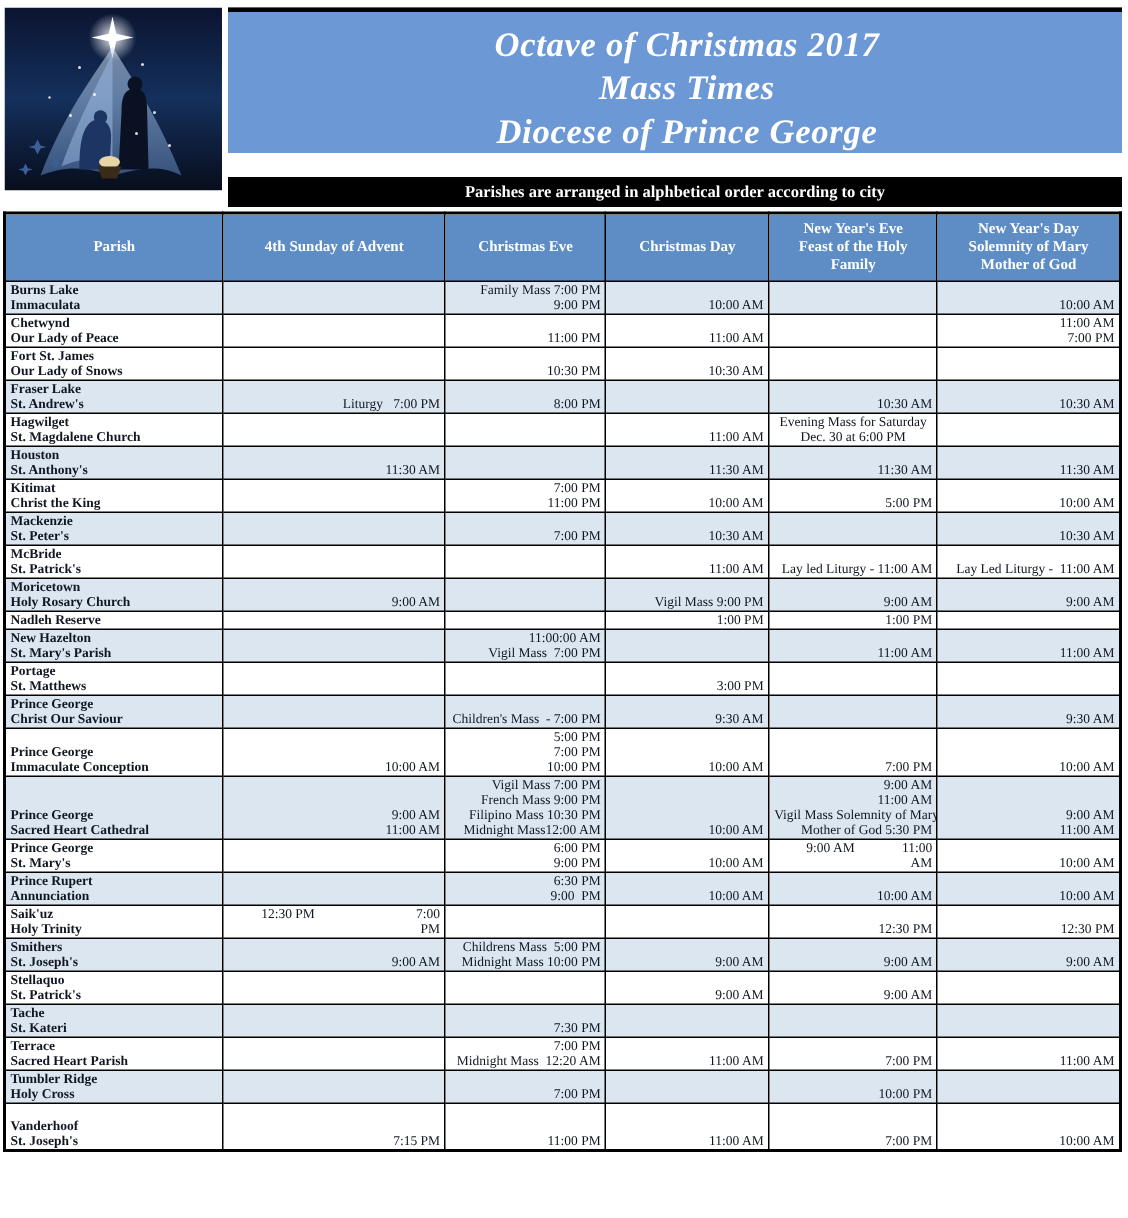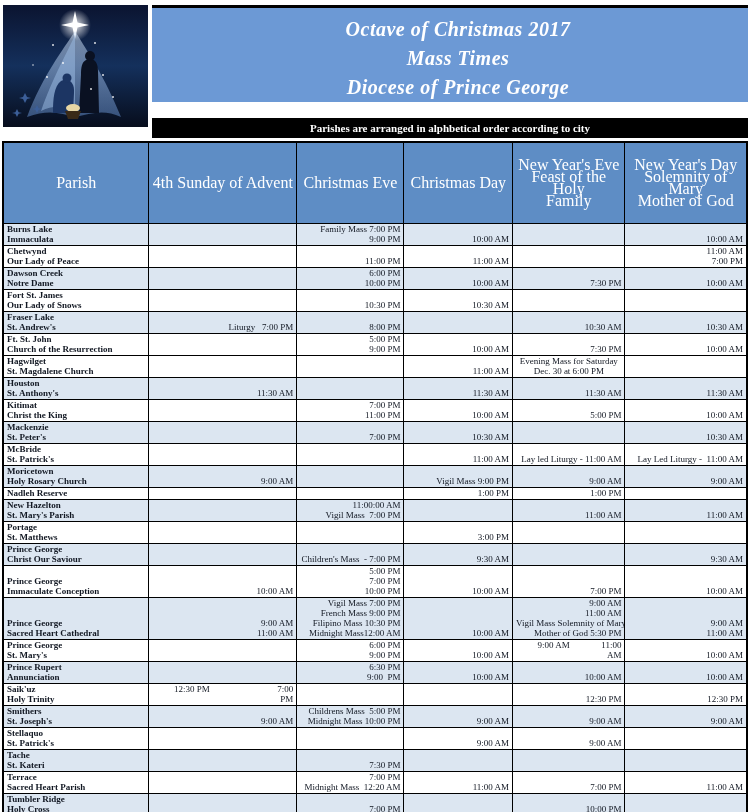--- a/index.html
+++ b/index.html
@@ -13,31 +13,31 @@
   body{margin:0;background:#ffffff;font-family:"Liberation Serif", serif;}
   .page{width:752px;height:812px;background:#fff;overflow:hidden;}
   .top{display:flex;padding:5px 4px 0 3px;}
   .nativity{width:145px;height:122px;flex:none;display:block;}
   .right-col{flex:1;margin-left:4px;display:flex;flex-direction:column;}
   .banner{
     flex:1;background:var(--banner);border-top:3px solid #000;
     color:#fff;text-align:center;font-style:italic;font-weight:bold;
     padding-top:7px;
   }
-  .banner-line{font-size:20px;line-height:29px;letter-spacing:.5px;margin-left:16px;}
+  .banner-line{font-size:23px;line-height:29px;letter-spacing:.5px;margin-left:16px;}
   .note-bar{
     background:var(--bar);color:#fff;text-align:center;font-weight:bold;
     font-size:11px;height:20px;line-height:20px;margin-top:16px;
   }
   .table-wrap{padding:0 4px 0 2px;margin-top:3px;}
   table{width:100%;border-collapse:collapse;table-layout:fixed;border:2px solid #000;}
   th,td{border:1px solid #000;overflow:hidden;}
   thead th{
-    background:var(--headerbg);color:#fff;font-weight:normal;font-size:16px;
-    line-height:12px;text-align:center;vertical-align:middle;height:36px;padding:16px 2px;
+    background:var(--headerbg);color:#fff;font-weight:bold;font-size:10px;
+    line-height:12px;text-align:center;vertical-align:middle;height:36px;padding:4px 2px;
   }
   td{vertical-align:bottom;padding:0 3px 1px 3px;font-size:9px;color:var(--ink);}
   td .ln{line-height:10px;white-space:pre;}
   td.parish{text-align:left;font-weight:bold;margin-left:12px;}
   td.time{text-align:right;}
   td.time.center{text-align:center;}
   tr.shaded td{background:var(--shade);}
   tr.r1 td{height:10px;}
   tr.r2 td{height:20px;}
   tr.r3 td{height:31px;}
@@ -176,40 +176,20 @@
             </td>
             <td class="time">
               <div class="ln">11:00 AM</div>
             </td>
             <td class="time"></td>
             <td class="time">
               <div class="ln">11:00 AM</div>
               <div class="ln">7:00 PM</div>
             </td>
           </tr>
-          <tr class="shaded r2">
-            <td class="parish">
-              <div class="ln">Dawson Creek</div>
-              <div class="ln">Notre Dame</div>
-            </td>
-            <td class="time"></td>
-            <td class="time">
-              <div class="ln">6:00 PM</div>
-              <div class="ln">10:00 PM</div>
-            </td>
-            <td class="time">
-              <div class="ln">10:00 AM</div>
-            </td>
-            <td class="time">
-              <div class="ln">7:30 PM</div>
-            </td>
-            <td class="time">
-              <div class="ln">10:00 AM</div>
-            </td>
-          </tr>
           <tr class="r2">
             <td class="parish">
               <div class="ln">Fort St. James</div>
               <div class="ln">Our Lady of Snows</div>
             </td>
             <td class="time"></td>
             <td class="time">
               <div class="ln">10:30 PM</div>
             </td>
             <td class="time">
@@ -228,40 +208,20 @@
             </td>
             <td class="time">
               <div class="ln">8:00 PM</div>
             </td>
             <td class="time"></td>
             <td class="time">
               <div class="ln">10:30 AM</div>
             </td>
             <td class="time">
               <div class="ln">10:30 AM</div>
-            </td>
-          </tr>
-          <tr class="r2">
-            <td class="parish">
-              <div class="ln">Ft. St. John</div>
-              <div class="ln">Church of the Resurrection</div>
-            </td>
-            <td class="time"></td>
-            <td class="time">
-              <div class="ln">5:00 PM</div>
-              <div class="ln">9:00 PM</div>
-            </td>
-            <td class="time">
-              <div class="ln">10:00 AM</div>
-            </td>
-            <td class="time">
-              <div class="ln">7:30 PM</div>
-            </td>
-            <td class="time">
-              <div class="ln">10:00 AM</div>
             </td>
           </tr>
           <tr class="r2">
             <td class="parish">
               <div class="ln">Hagwilget</div>
               <div class="ln">St. Magdalene Church</div>
             </td>
             <td class="time"></td>
             <td class="time"></td>
             <td class="time">

